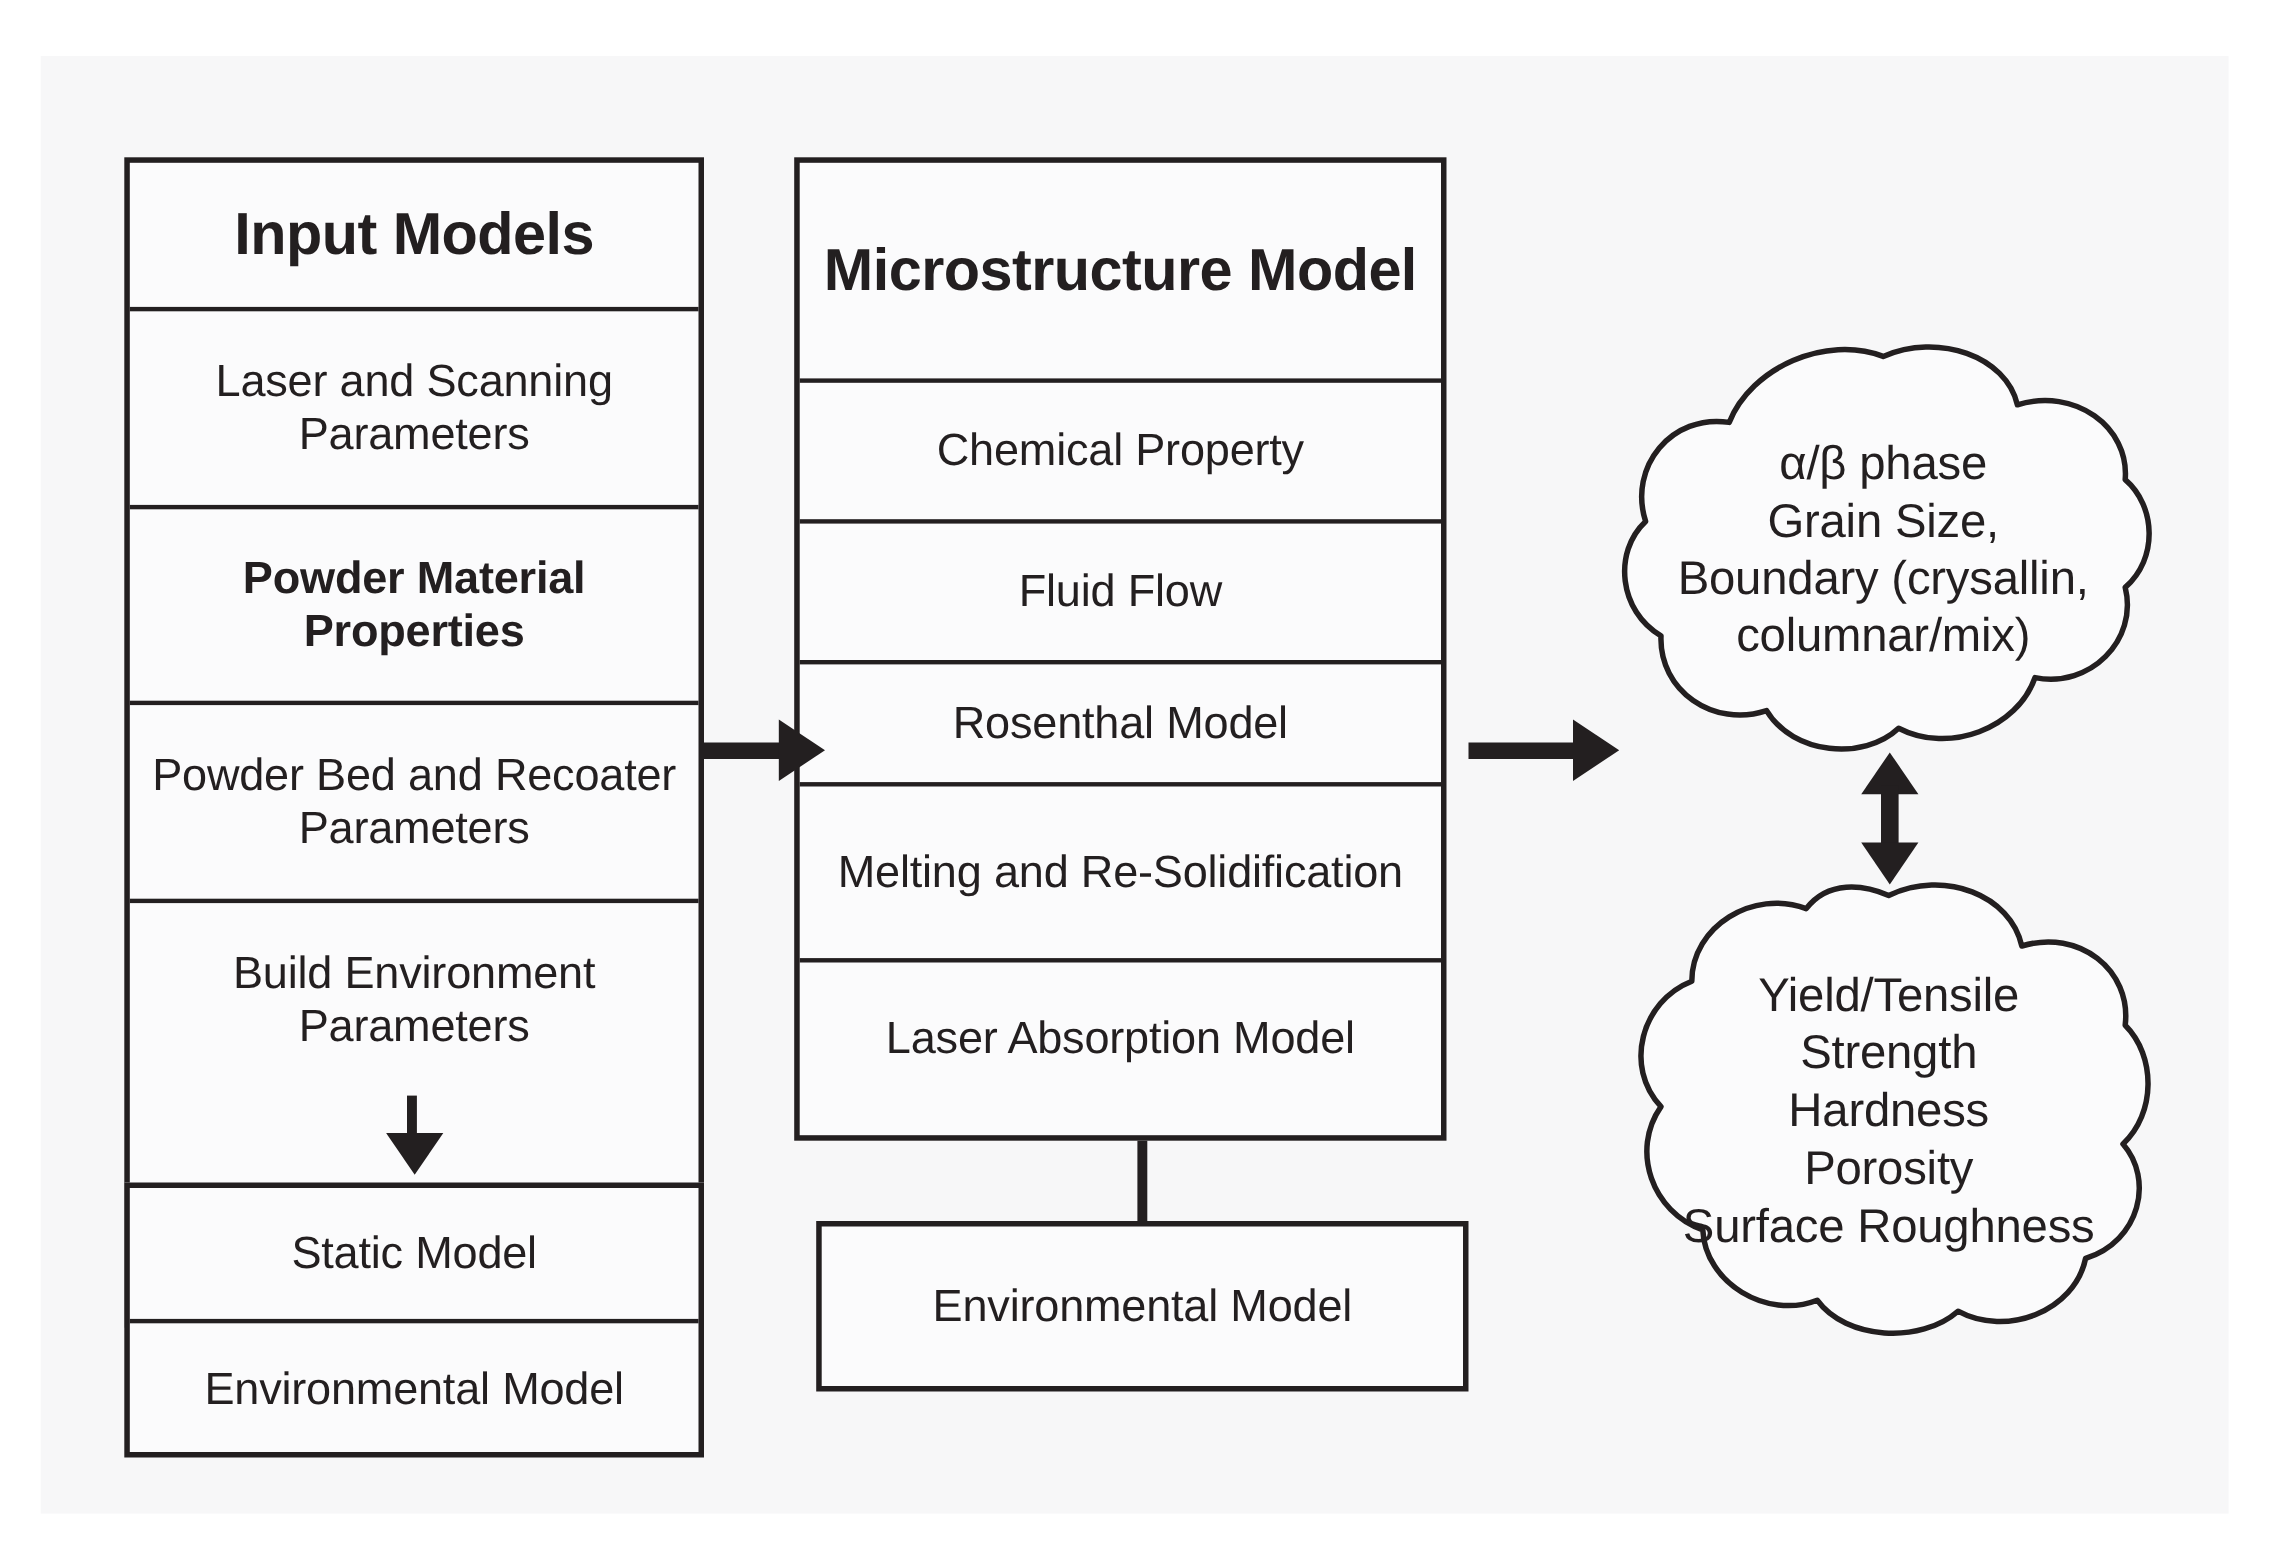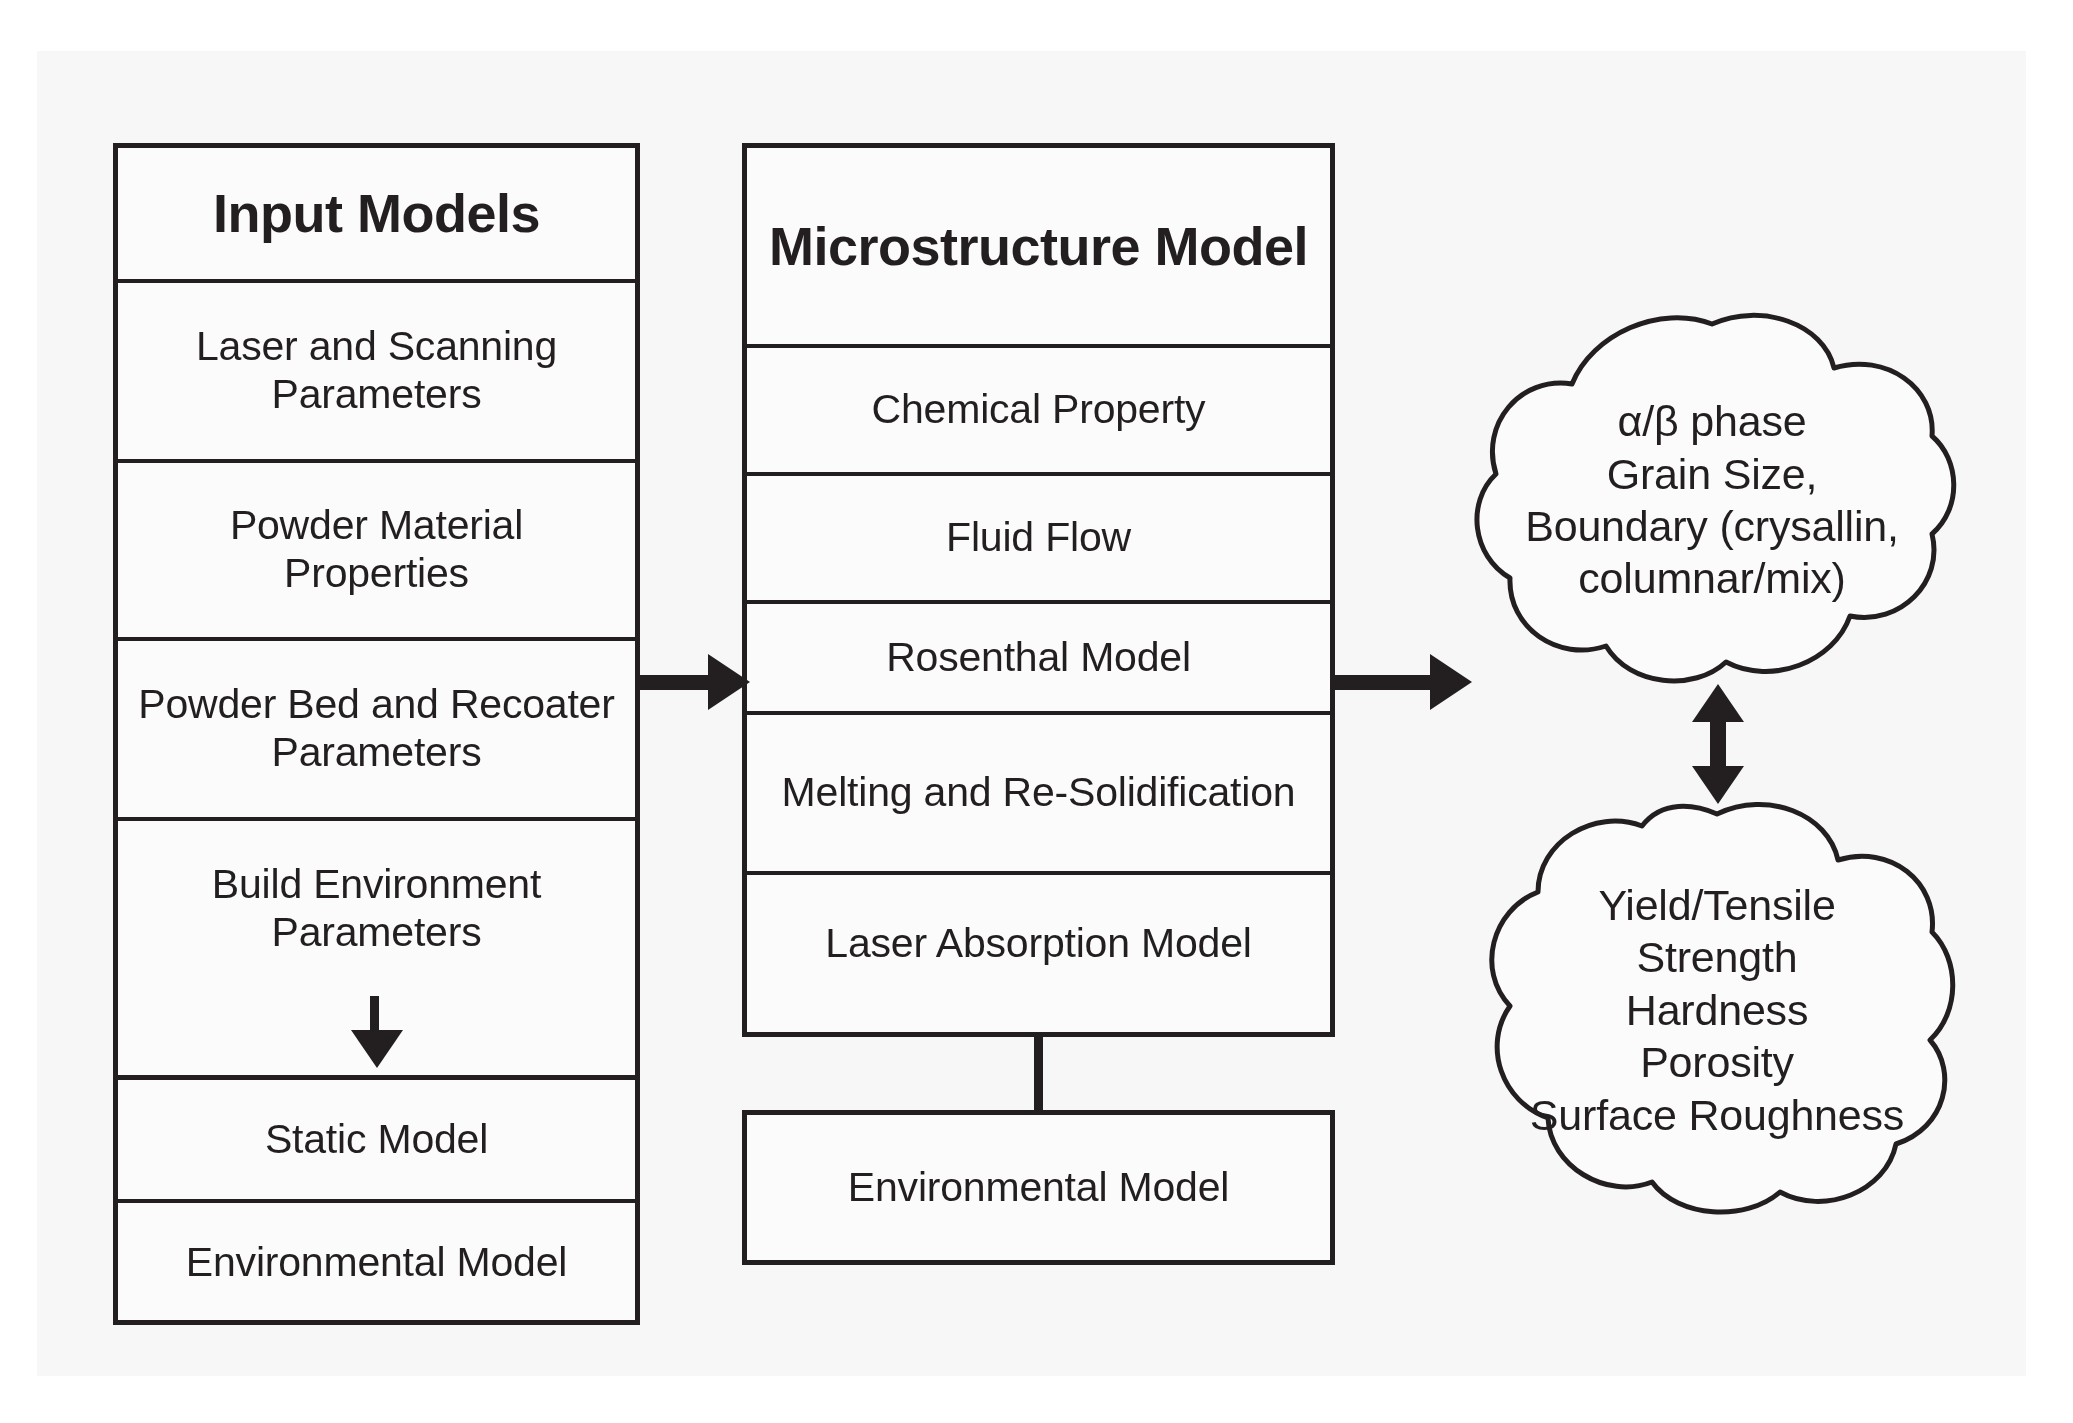--- a/index.html
+++ b/index.html
@@ -56,37 +56,37 @@
 
   
   #input-models {
     left: 113px;
     top: 143px;
     width: 527px;
     height: 1064px;
   }
   #input-models .cell.header { height: 135px; }
   #input-models .cell.r1 { height: 180px; }
-  #input-models .cell.r2 { height: 178px; }
+  #input-models .cell.r2 { height: 178px; font-weight: bold; }
   #input-models .cell.r3 { height: 180px; }
   #input-models .cell.r4 { height: 176px; }
 
   #static-models {
     left: 113px;
     top: 1063px;
     width: 527px;
     height: 250px;
     margin-top: 12px;
   }
   #static-models .cell.s1 { height: 123px; }
   #static-models .cell.s2 { height: 119px; }
 
   
   #microstructure {
-    left: 742px;
+    left: 722px;
     top: 143px;
     width: 593px;
     height: 894px;
   }
   #microstructure .cell.header { height: 200px; }
   #microstructure .cell.m1 { height: 128px; }
   #microstructure .cell.m2 { height: 128px; }
   #microstructure .cell.m3 { height: 111px; }
   #microstructure .cell.m4 { height: 160px; }
   #microstructure .cell.m5 { height: 138px; }

